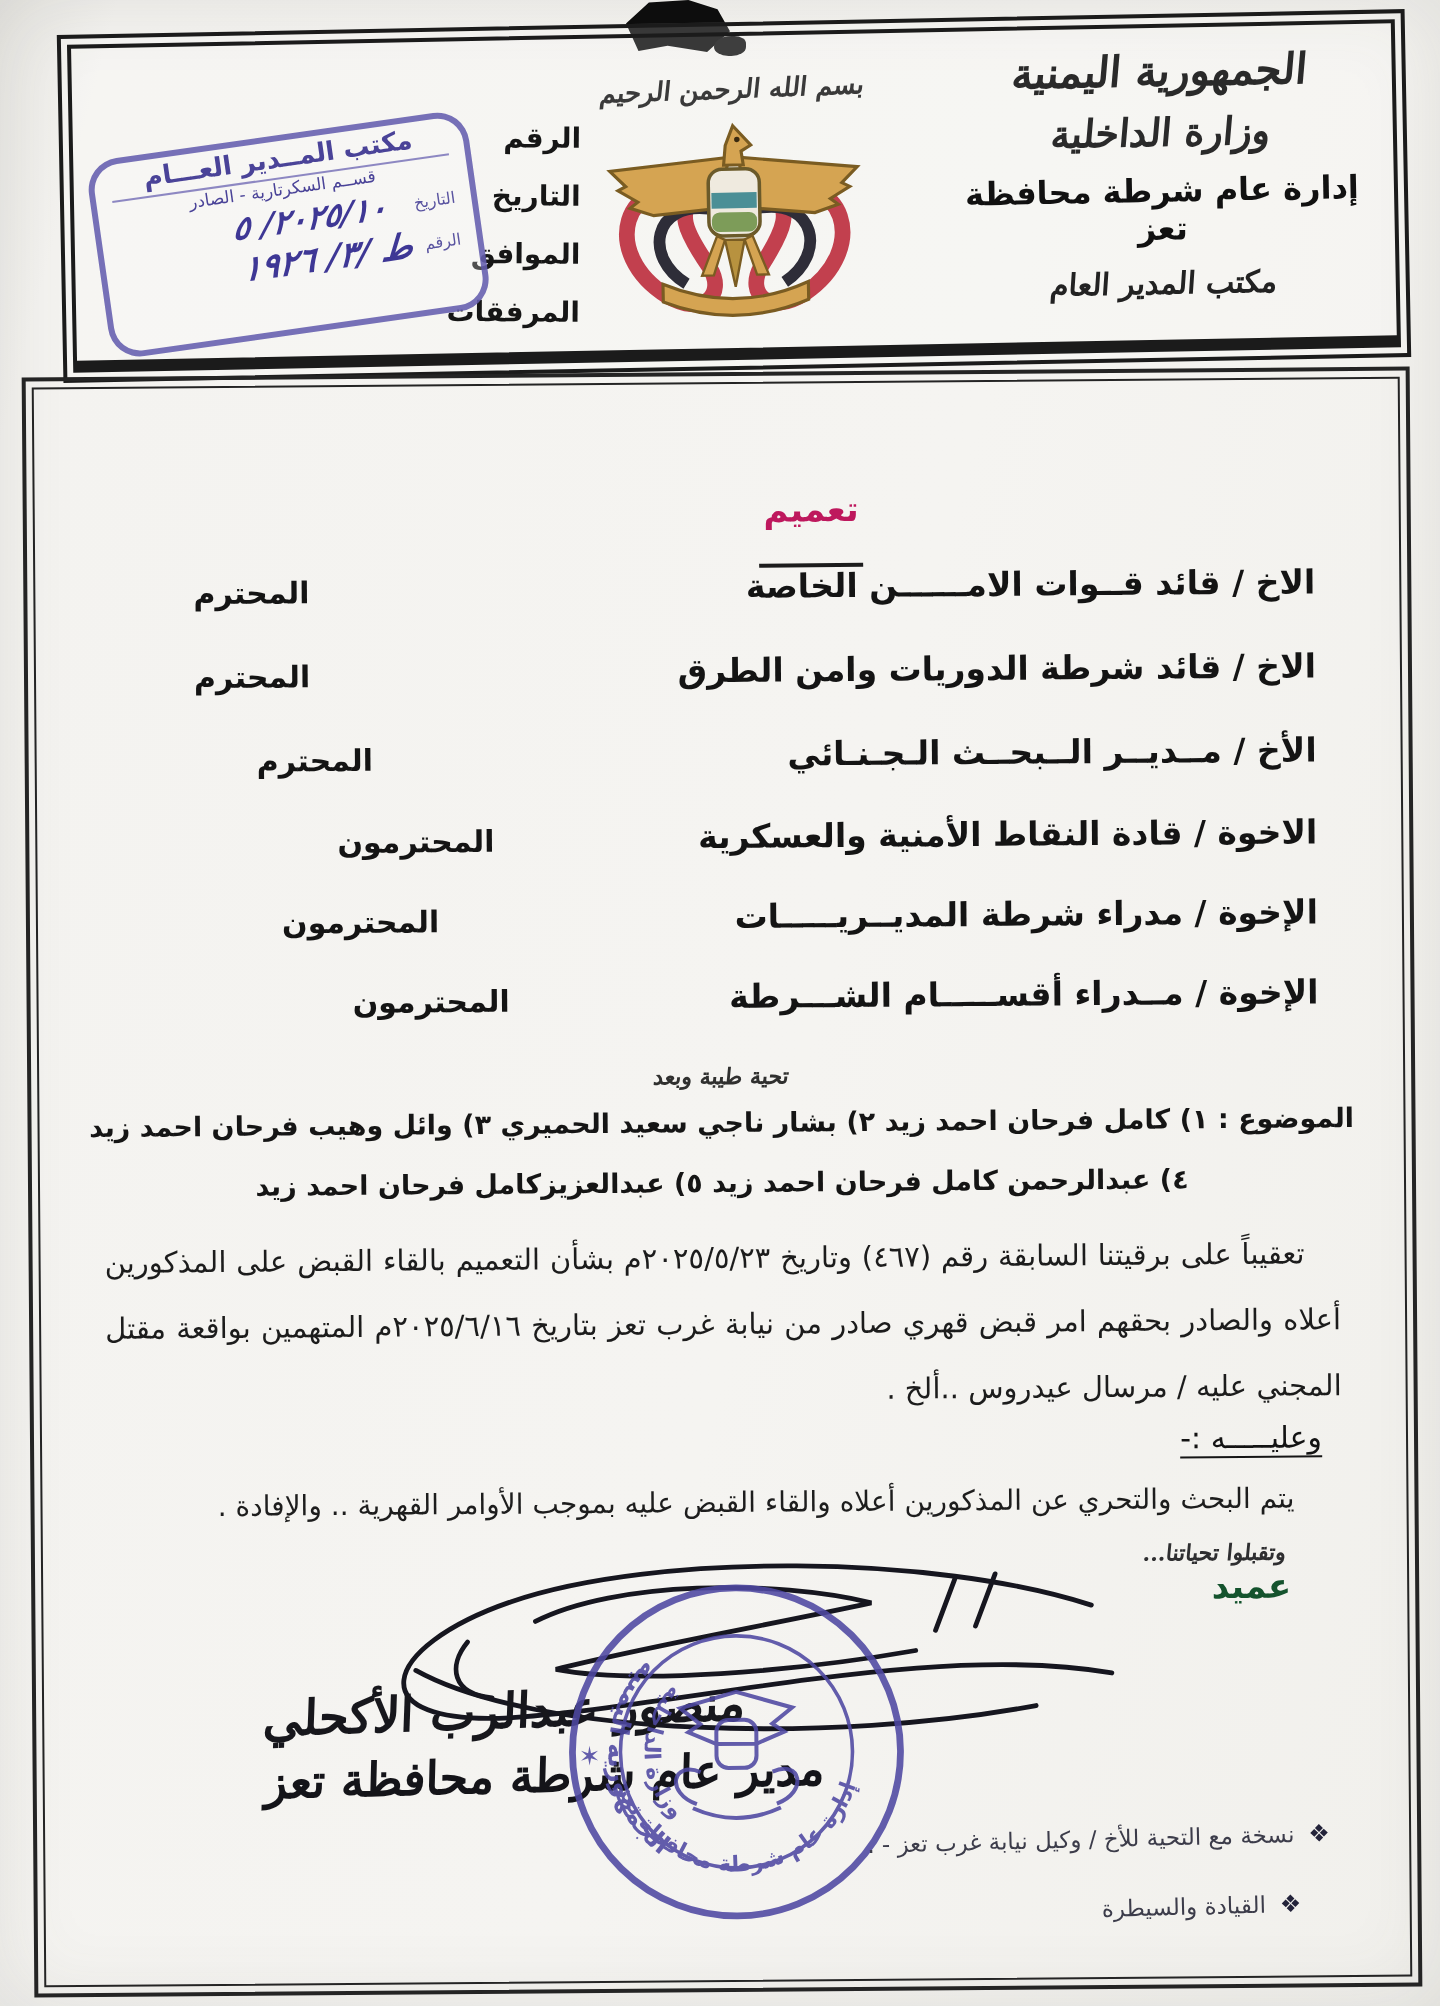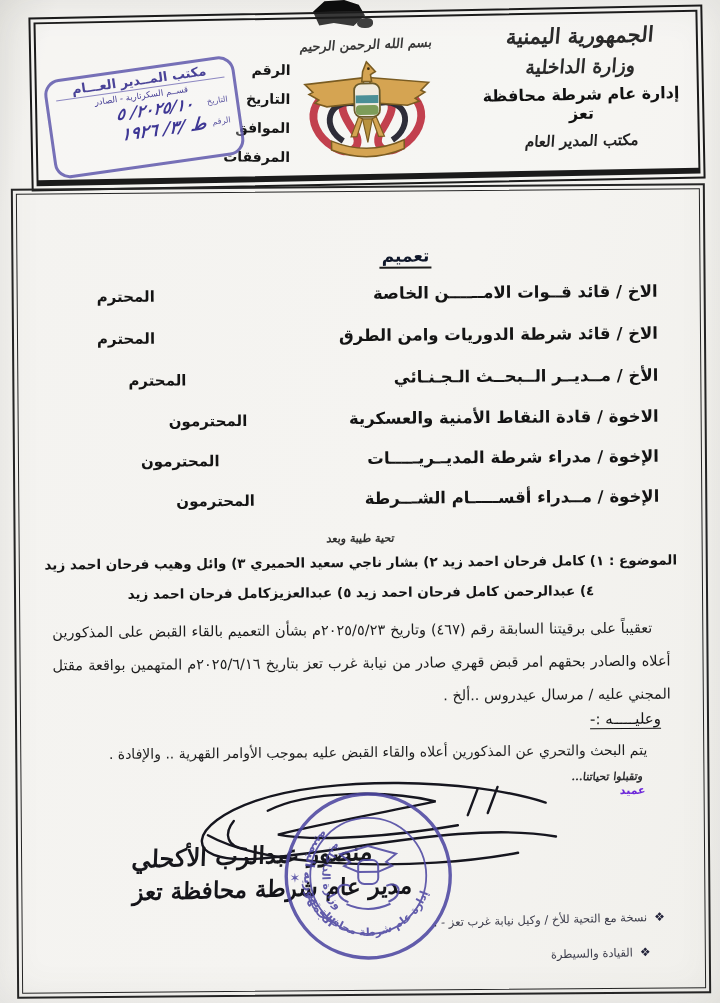--- a/index.html
+++ b/index.html
@@ -51,36 +51,36 @@
   .rstamp .row .hand{margin-right:14px;}
   .rstamp .row2 .hand{font-size:17px;margin-right:6px;}
   
   .mframe{
     position:absolute;left:14px;top:186px;width:690px;height:806px;
     border:2px solid #242424;transform:rotate(-.45deg);
   }
   .mframe-inner{position:absolute;inset:3px;border:1.6px solid #242424;}
   .frame-body{position:absolute;inset:0;direction:rtl;}
   .doc-title{position:absolute;top:58px;right:272px;font-weight:bold;font-size:17px;
-    border-bottom:2px solid #1c1c1c;padding:0 2px 1px;color:#0f172a;}
+    border-bottom:2px solid #1c1c1c;padding:0 2px 16px;color:#be185d;}
   .addr-row{position:absolute;right:0;left:0;height:30px;}
   .addr-to{position:absolute;right:46px;top:0;font-weight:bold;font-size:16.5px;color:#141414;white-space:nowrap;}
   .addr-hon{position:absolute;top:2px;font-weight:bold;font-size:15px;color:#141414;white-space:nowrap;}
   .greeting{position:absolute;top:344px;left:0;right:0;text-align:center;
     font-family:"DejaVu Serif",serif;font-weight:bold;font-size:11px;transform:skewX(-6deg);color:#30302f;}
   .subject1{position:absolute;top:366px;left:0;right:0;text-align:center;font-weight:bold;font-size:13.5px;color:#151515;}
   .subject2{position:absolute;top:396px;left:0;right:0;text-align:center;font-weight:bold;font-size:13.5px;color:#151515;}
   .para{position:absolute;top:426px;right:36px;left:36px;font-size:14.5px;line-height:33px;
     text-align:justify;text-align-last:right;color:#1c1c1c;text-indent:18px;}
   .therefore{position:absolute;top:524px;right:46px;font-weight:normal;font-size:15px;
     border-bottom:1.6px solid #151515;color:#131313;}
   .instruction{position:absolute;top:556px;right:60px;font-size:14px;color:#1d1d1d;}
   .closing{position:absolute;top:584px;right:64px;font-family:"DejaVu Serif",serif;font-weight:bold;
     font-size:11px;transform:skewX(-6deg);color:#2e2e30;}
-  .rank{position:absolute;top:598px;right:62px;font-weight:bold;font-size:11px;color:#6d28d9;}
+  .rank{position:absolute;top:598px;right:62px;font-weight:bold;font-size:17px;color:#14532d;}
   .sig-name{position:absolute;top:652px;left:104px;width:260px;text-align:center;
     font-family:"DejaVu Serif",serif;font-weight:bold;font-size:24px;transform:skewX(-4deg) rotate(-1.5deg);
     color:#17171c;white-space:nowrap;}
   .sig-title{position:absolute;top:686px;left:74px;width:360px;text-align:center;
     font-family:"DejaVu Serif",serif;font-weight:bold;font-size:23px;transform:skewX(-3deg) rotate(-1deg);
     color:#141419;white-space:nowrap;}
   .sig-scrawl{position:absolute;left:120px;top:588px;}
   .seal{position:absolute;left:262px;top:600px;opacity:.88;}
   .footnote{position:absolute;font-size:11.5px;color:#3c3c4a;white-space:nowrap;direction:rtl;}
   .footnote .bullet{color:#23233a;font-size:12px;margin-left:7px;}

